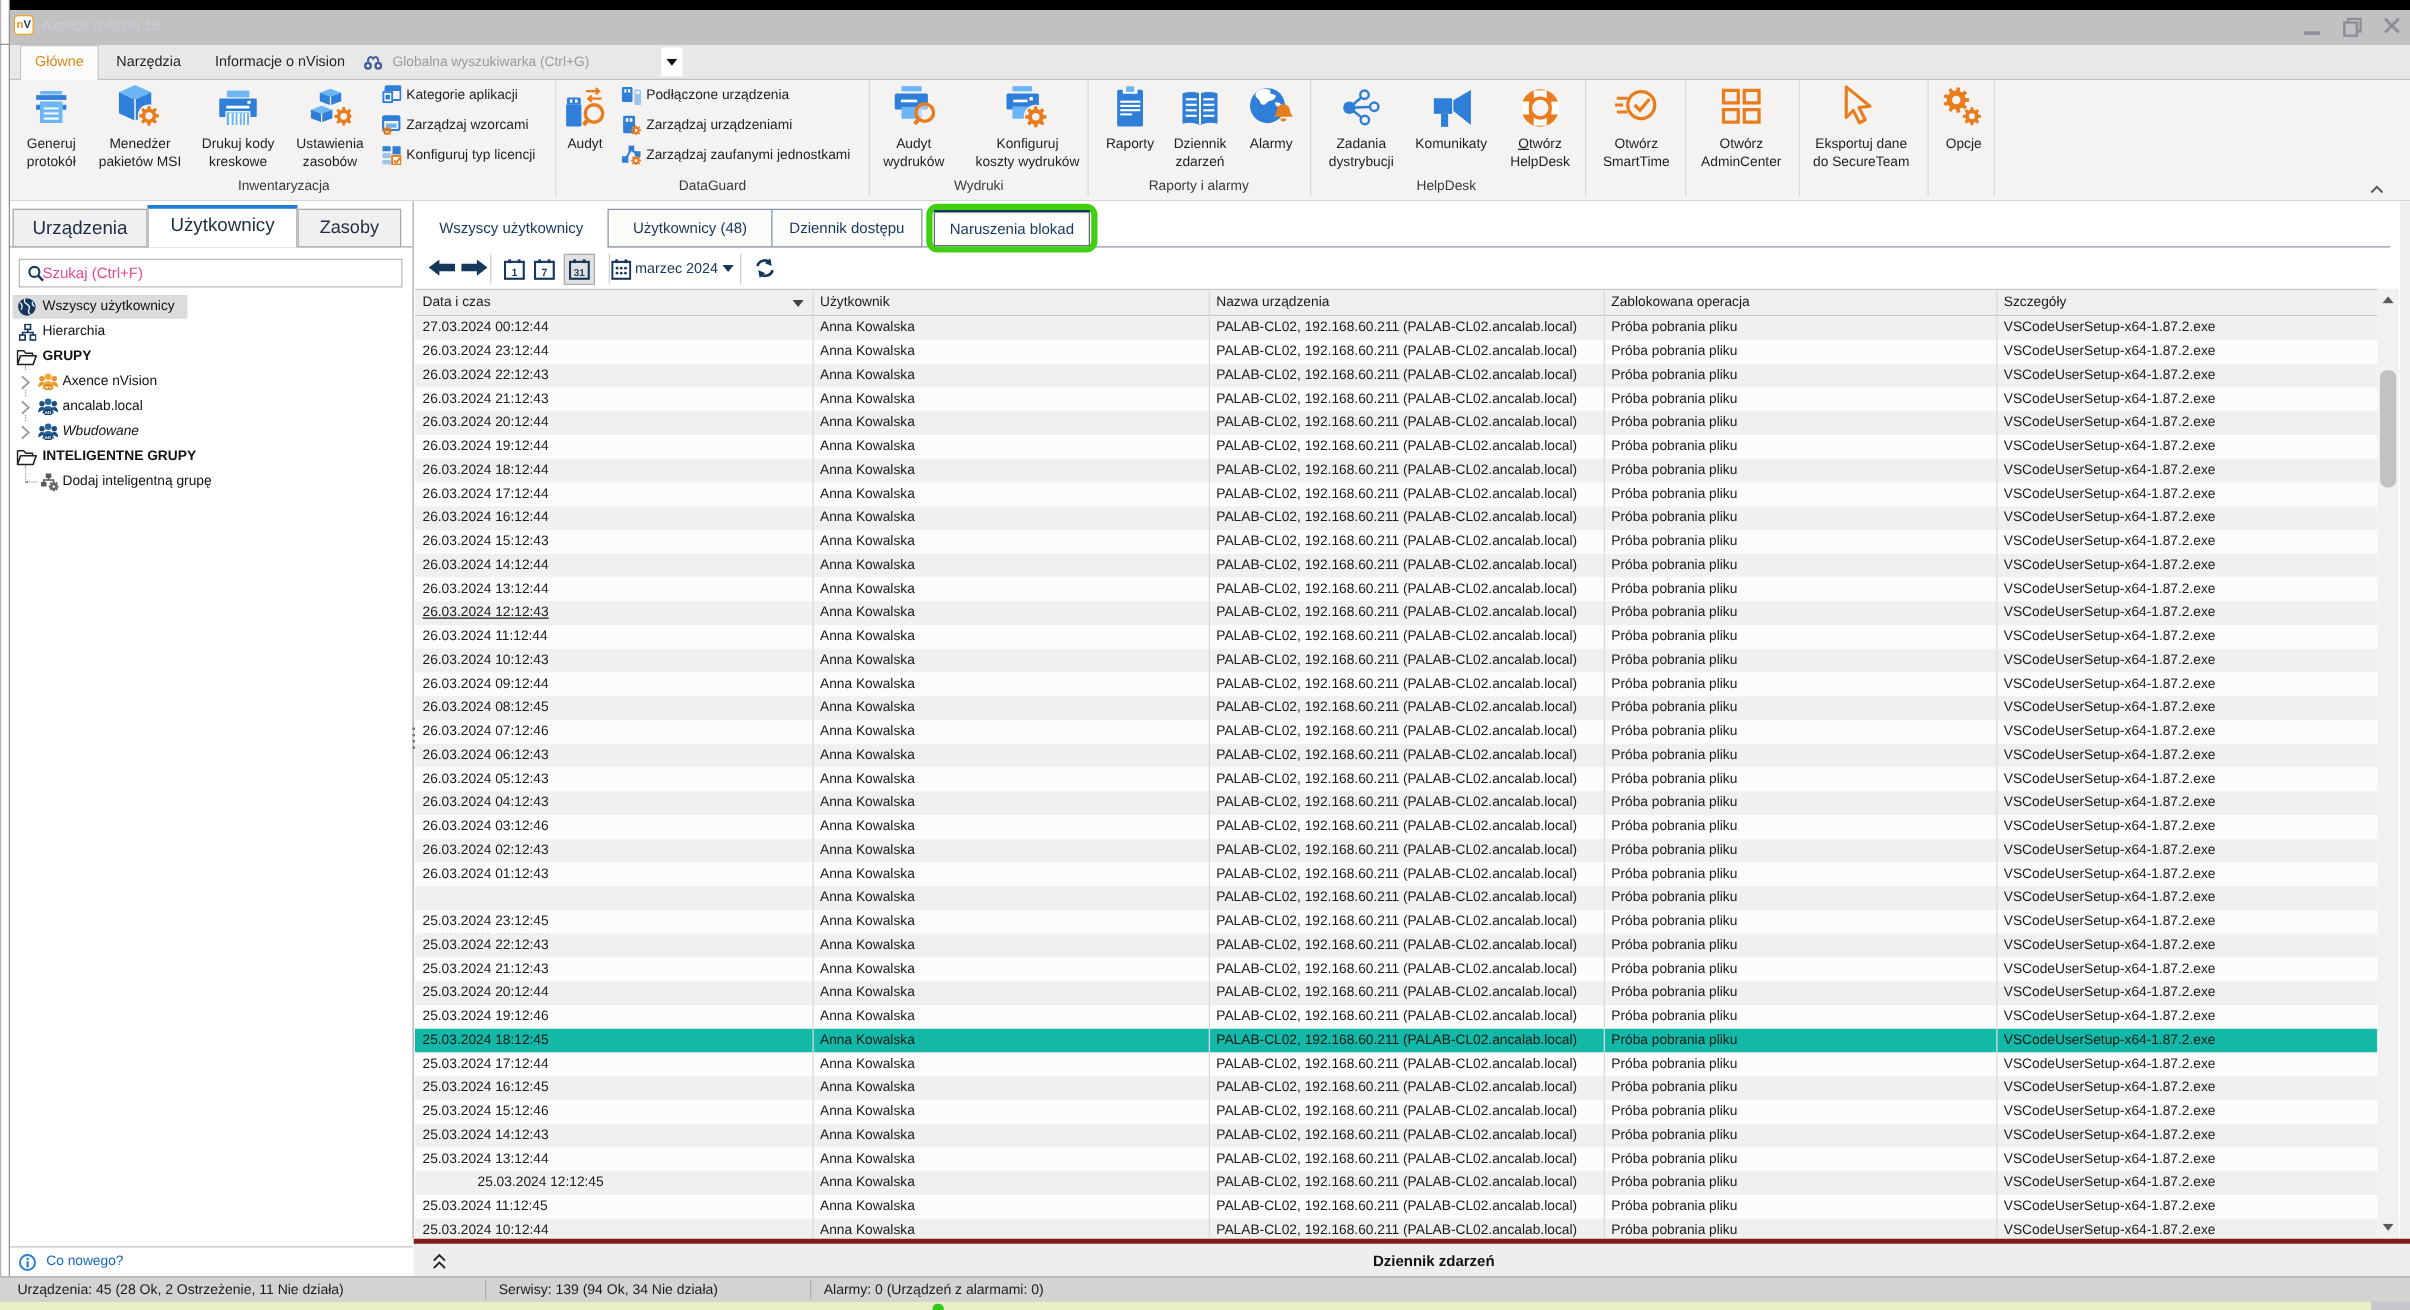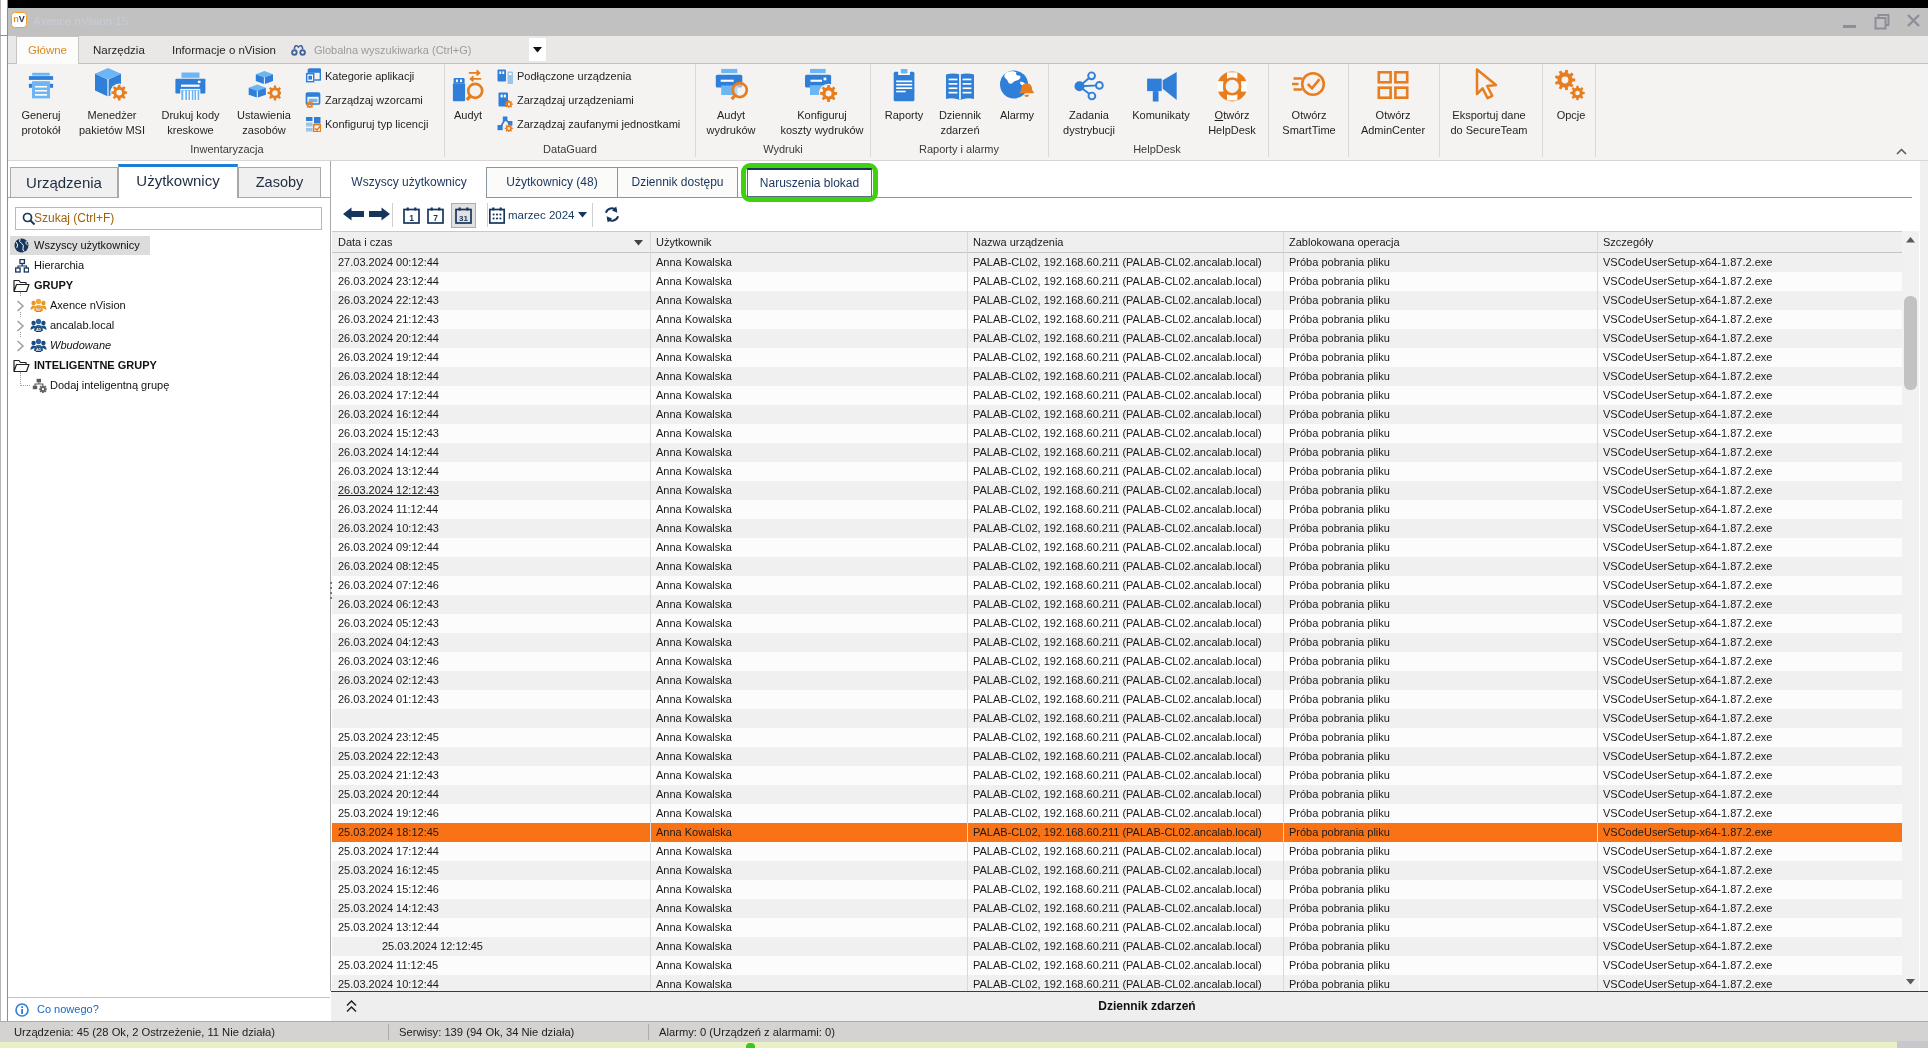--- a/index.html
+++ b/index.html
@@ -303,21 +303,21 @@
 
   <div class="abs" style="left:2px;top:6px;width:108px;height:31px;background:#f0f0f0;border:1px solid #a8a8a8;text-align:center;line-height:29px;font-size:15px;color:#1e2c42;">Urządzenia</div>
   <div class="abs" style="left:110px;top:3px;width:120px;height:34px;background:#fff;border:1px solid #a8a8a8;border-bottom:none;border-top:3px solid #1e7ed6;text-align:center;line-height:28px;font-size:15px;color:#1e2c42;">Użytkownicy</div>
   <div class="abs" style="left:230px;top:6px;width:83px;height:31px;background:#f0f0f0;border:1px solid #a8a8a8;text-align:center;line-height:29px;font-size:14.5px;color:#1e2c42;">Zasoby</div>
 
   <div class="abs" style="left:7px;top:46px;width:307px;height:23px;background:#fff;border:1px solid #b9b9b9;">
     <svg class="abs" style="left:6px;top:4px;" width="14" height="14" viewBox="0 0 14 14">
         <circle cx="5.5" cy="5.5" r="4" fill="none" stroke="#17365c" stroke-width="1.7"></circle>
         <path d="M8.5 8.5 L12.5 12.5" stroke="#17365c" stroke-width="2"></path>
       </svg>
-    <div class="abs" style="left:18px;top:0;line-height:21px;font-size:12px;color:#a16207;">Szukaj (Ctrl+F)</div>
+    <div class="abs" style="left:18px;top:0;line-height:21px;font-size:12px;color:#ec4899;">Szukaj (Ctrl+F)</div>
   </div>
 
   <div class="abs" style="left:2px;top:75px;width:140px;height:19px;background:#dcdcdc;"></div>
   <svg class="abs" style="left:6px;top:77px;" width="15" height="15" viewBox="0 0 15 15">
     <circle cx="7.5" cy="7.5" r="7" fill="#17365c"></circle>
     <path d="M2.3 4.2 Q4.8 6.8 2.8 9.8 M6 0.8 Q4.5 3.8 7.5 5.3 Q10.5 6.8 9 10.3 Q8.2 12.6 10.5 13.4 M12.3 3.2 Q10.8 5.2 13.6 7.2" stroke="#fff" stroke-width="1" fill="none"></path>
   </svg>
   <div class="abs" style="left:26px;top:75px;line-height:19px;font-size:11px;color:#111;">Wszyscy użytkownicy</div>
   <svg class="abs" style="left:7px;top:98px;" width="14" height="14" viewBox="0 0 14 14">
     <rect x="5" y="0.5" width="4.4" height="4" fill="none" stroke="#17365c" stroke-width="1.3"></rect>
@@ -680,21 +680,21 @@
 <span class="abs" style="left:957px;top:0;line-height:19px;font-size:11px;">Próba pobrania pliku</span>
 <span class="abs" style="left:1271px;top:0;line-height:19px;font-size:11px;">VSCodeUserSetup-x64-1.87.2.exe</span>
 </div>
 <div class="abs" style="left:0;top:551px;width:1570px;height:19px;background:#fcfcfc;">
 <span class="abs" style="left:6px;top:0;line-height:19px;font-size:11px;">25.03.2024 19:12:46</span>
 <span class="abs" style="left:324px;top:0;line-height:19px;font-size:11px;">Anna Kowalska</span>
 <span class="abs" style="left:641px;top:0;line-height:19px;font-size:11px;">PALAB-CL02, 192.168.60.211 (PALAB-CL02.ancalab.local)</span>
 <span class="abs" style="left:957px;top:0;line-height:19px;font-size:11px;">Próba pobrania pliku</span>
 <span class="abs" style="left:1271px;top:0;line-height:19px;font-size:11px;">VSCodeUserSetup-x64-1.87.2.exe</span>
 </div>
-<div class="abs" style="left:0;top:570px;width:1570px;height:19px;background:#f97316;">
+<div class="abs" style="left:0;top:570px;width:1570px;height:19px;background:#14b8a6;">
 <span class="abs" style="left:6px;top:0;line-height:19px;font-size:11px;">25.03.2024 18:12:45</span>
 <span class="abs" style="left:324px;top:0;line-height:19px;font-size:11px;">Anna Kowalska</span>
 <span class="abs" style="left:641px;top:0;line-height:19px;font-size:11px;">PALAB-CL02, 192.168.60.211 (PALAB-CL02.ancalab.local)</span>
 <span class="abs" style="left:957px;top:0;line-height:19px;font-size:11px;">Próba pobrania pliku</span>
 <span class="abs" style="left:1271px;top:0;line-height:19px;font-size:11px;">VSCodeUserSetup-x64-1.87.2.exe</span>
 </div>
 <div class="abs" style="left:0;top:589px;width:1570px;height:19px;background:#fcfcfc;">
 <span class="abs" style="left:6px;top:0;line-height:19px;font-size:11px;">25.03.2024 17:12:44</span>
 <span class="abs" style="left:324px;top:0;line-height:19px;font-size:11px;">Anna Kowalska</span>
 <span class="abs" style="left:641px;top:0;line-height:19px;font-size:11px;">PALAB-CL02, 192.168.60.211 (PALAB-CL02.ancalab.local)</span>
@@ -762,21 +762,21 @@
       <path d="M4.5 0 L9 5.5 H0 z" fill="#5a5a5a"></path>
     </svg>
   <div class="abs" style="left:1896px;top:135px;width:13px;height:94px;background:#c2c2c2;border-radius:6px;"></div>
   <svg class="abs" style="left:1898px;top:818px;" width="9" height="6" viewBox="0 0 9 6">
       <path d="M0 0 h9 L4.5 5.5 z" fill="#5a5a5a"></path>
     </svg>
 
   <div class="abs" style="left:1912px;top:0;width:8px;height:830px;background:#f0f0f0;"></div>
 </div>
 
-<div class="abs" style="left:331px;top:991px;width:1597px;height:30px;background:#efeeee;border-top:1px solid #7f1d1d;">
+<div class="abs" style="left:331px;top:991px;width:1597px;height:30px;background:#efeeee;border-top:4px solid #7f1d1d;">
   <svg class="abs" style="left:15px;top:7px;" width="11" height="15" viewBox="0 0 11 15">
     <path d="M1 6.5 L5.5 2 L10 6.5 M1 12.5 L5.5 8 L10 12.5" fill="none" stroke="#222" stroke-width="1.5"></path>
   </svg>
   <div class="abs" style="left:736px;top:0;width:160px;text-align:center;line-height:28px;font-weight:bold;font-size:12px;color:#111;">Dziennik zdarzeń</div>
 </div>
 
 <div class="abs" style="left:8px;top:997px;width:322px;height:24px;background:#fff;border-top:1px solid #c3c3c3;">
   <svg class="abs" style="left:7px;top:5px;" width="14" height="14" viewBox="0 0 14 14">
     <circle cx="7" cy="7" r="6" fill="none" stroke="#2f7fd0" stroke-width="1.6"></circle>
     <rect x="6.2" y="3.2" width="1.8" height="1.8" fill="#2f7fd0"></rect>

